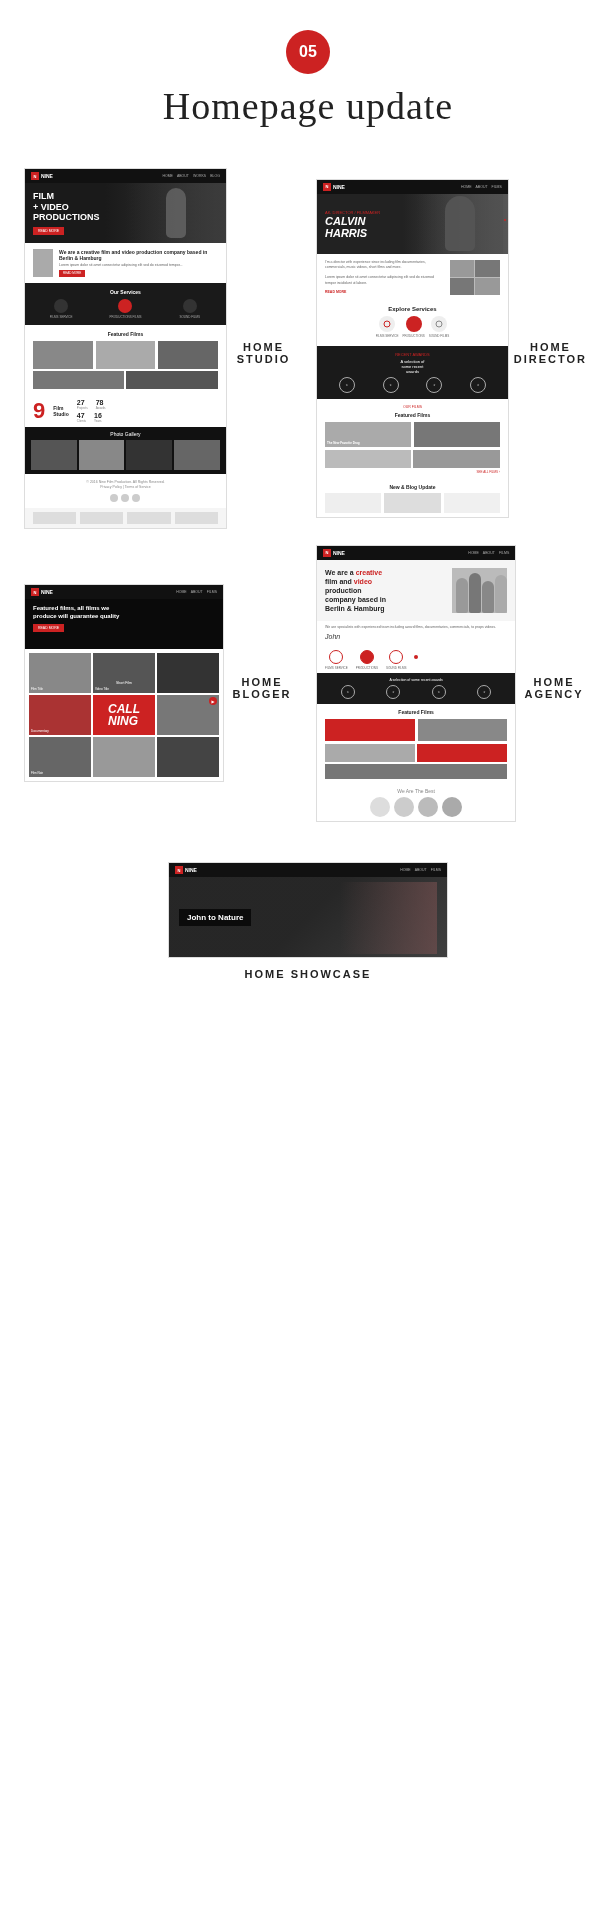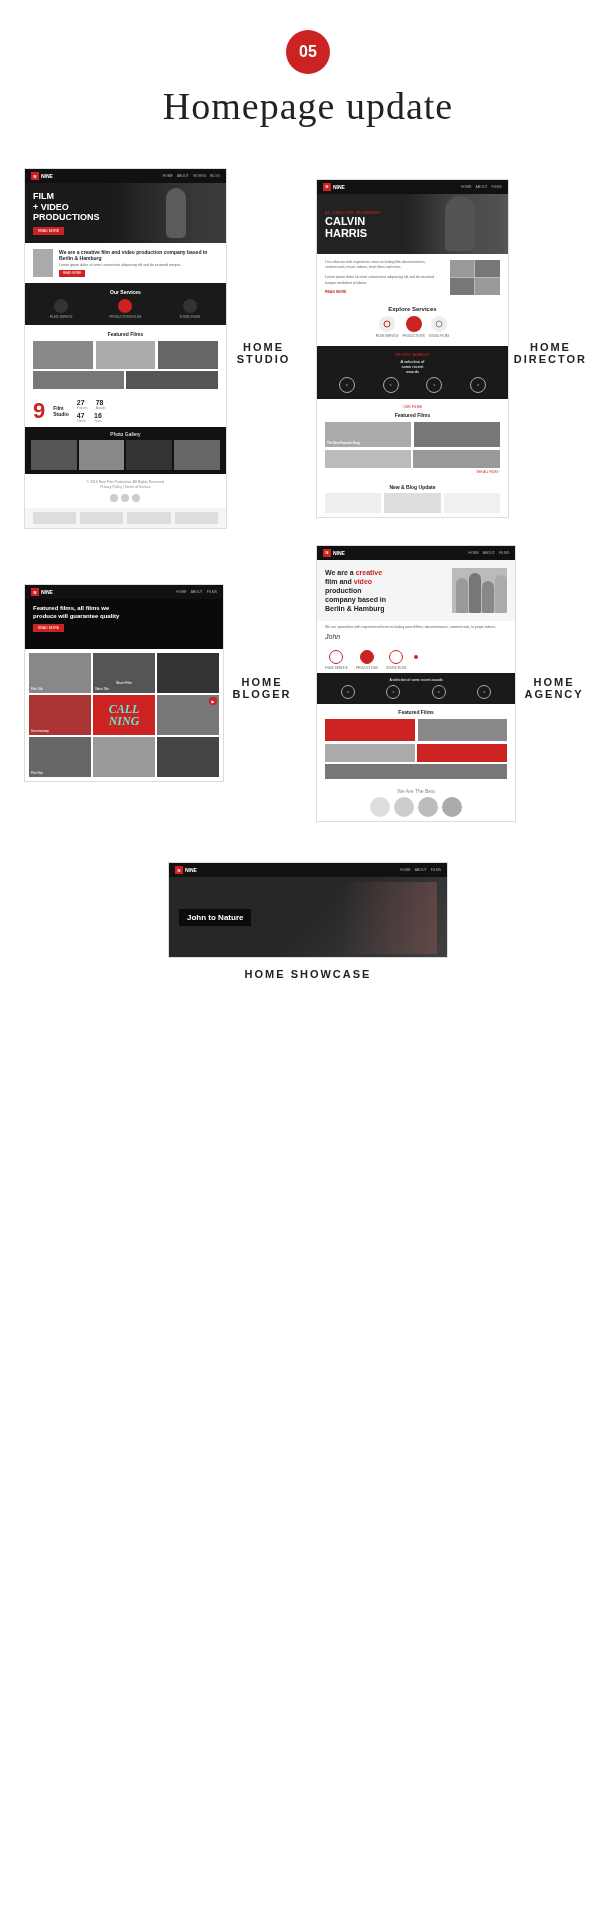--- a/index.html
+++ b/index.html
@@ -331,20 +331,21 @@
       align-items: center;
       padding: 0 8px;
       overflow: hidden;
     }
     .hd-hero-text {
       color: #fff;
       font-size: 11px;
       font-weight: bold;
       line-height: 1.1;
       z-index: 2;
+      font-style: italic;
     }
     .hd-hero-sub {
       color: #cc2222;
       font-size: 4px;
       margin-top: 2px;
     }
     .hd-hero-person {
       position: absolute;
       right: 0;
       top: 0;
@@ -562,26 +563,25 @@
       background: #333;
     }
     .hb-grid-label {
       position: absolute;
       bottom: 2px;
       left: 2px;
       color: #fff;
       font-size: 3px;
     }
     .hb-big-text {
-      color: #5eead4;
+      color: #ffffff;
       font-size: 12px;
       font-weight: bold;
       line-height: 1;
       font-style: italic;
-      font-family: Liberation Serif, serif;
     }
 
     
     .home-showcase-mock {
       background: #fff;
     }
     .hs-navbar {
       background: #111;
       height: 14px;
       display: flex;

